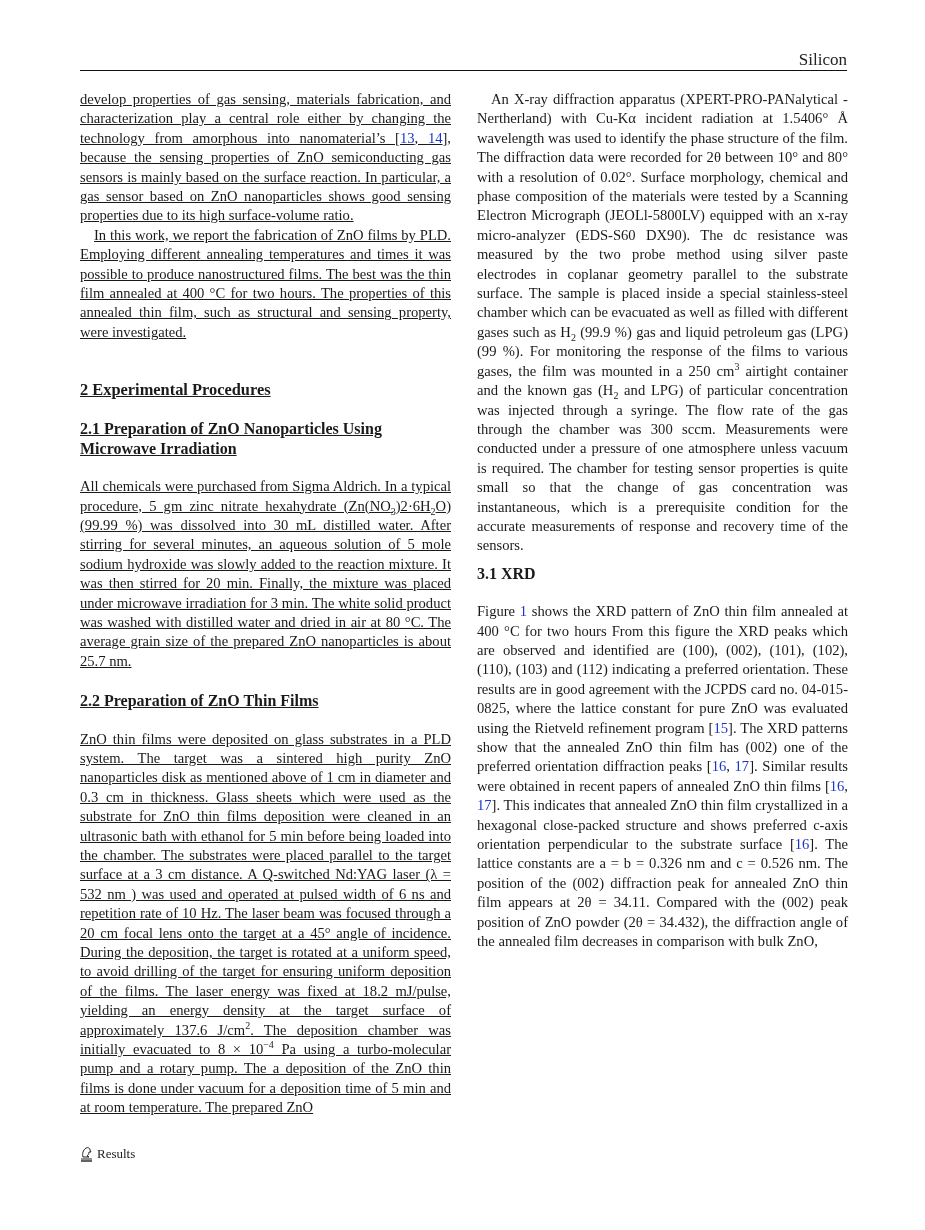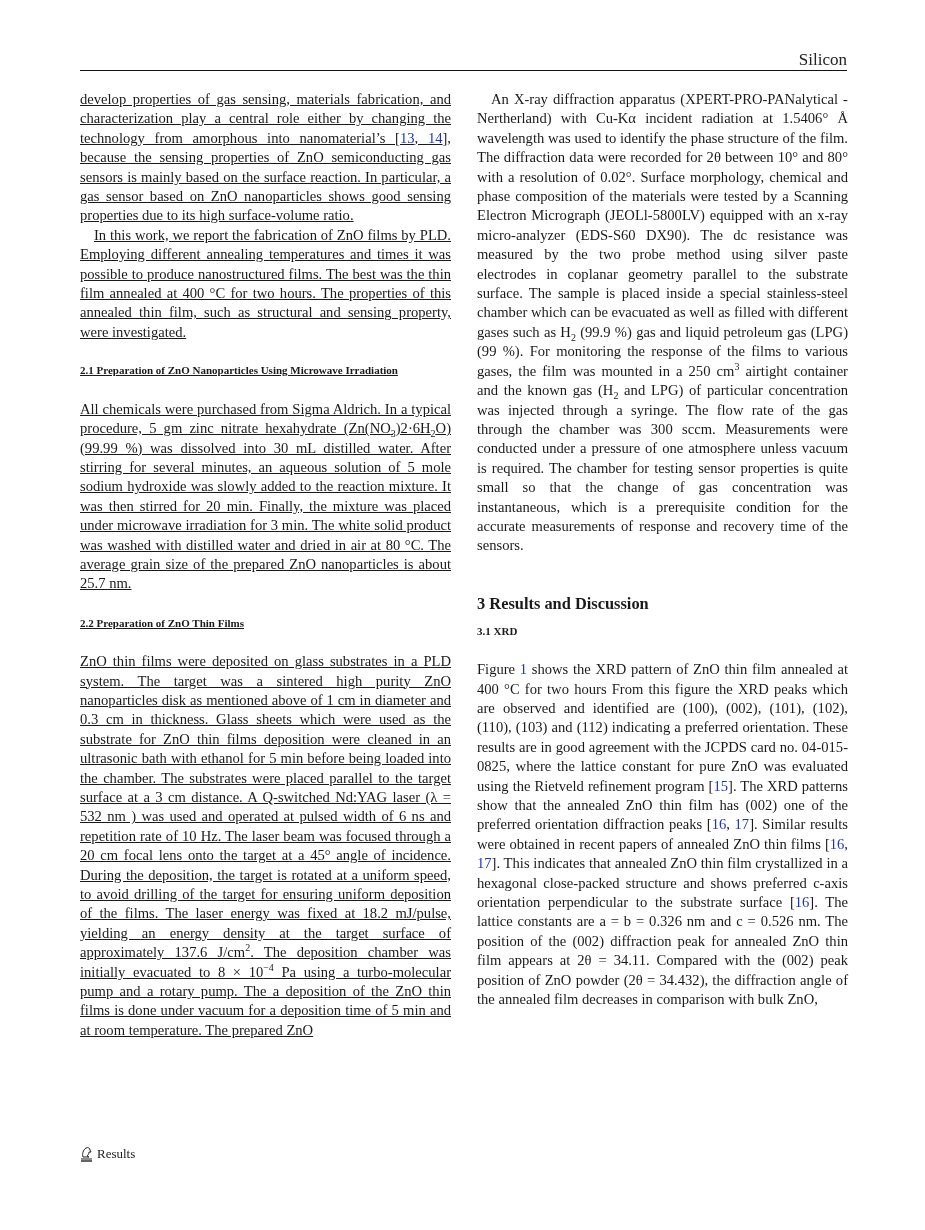--- a/index.html
+++ b/index.html
@@ -8,47 +8,47 @@
     .running-head { position: absolute; left: 80px; top: 50px; width: 767px; text-align: right;
                     font-size: 17px; color: #222; }
     .head-rule { position: absolute; left: 80px; top: 70px; width: 767px; height: 0;
                  border-top: 1.6px solid #111; }
     .col { position: absolute; top: 90px; width: 371px; font-size: 14.6px; line-height: 19.4px; }
     .col.left { left: 80px; text-decoration: underline; }
     .col.right { left: 477px; }
     p { margin: 0; text-align: justify; hyphens: none; }
     p.indent { text-indent: 14px; }
     h2 { font-size: 16.4px; font-weight: bold; margin: 0; line-height: 20px; }
-    h3 { font-size: 11px; font-weight: bold; margin: 0; line-height: 19.4px; }
+    h3 { font-size: 16px; font-weight: bold; margin: 0; line-height: 19.4px; }
     .cite { color: #1a33cc; }
     sub, sup { font-size: 10px; line-height: 0; }
     .footer { position: absolute; left: 80px; top: 1146px; font-size: 13px; display: flex; align-items: center; gap: 4px; color: #222; }
     .springer-icon { width: 13px; height: 16px; display: inline-block; }
   </style>
 </head>
 <body>
 
 <div class="running-head">Silicon</div>
 <div class="head-rule"></div>
 
 <div class="col left">
   <p><span>develop properties of gas sensing, materials fabrication, and characterization play a central role either by changing the technology from amorphous into nanomaterial’s [</span><span class="cite">13</span><span>, </span><span class="cite">14</span><span>], because the sensing properties of ZnO semiconducting gas sensors is mainly based on the surface reaction. In particular, a gas sensor based on ZnO nanoparticles shows good sensing properties due to its high surface-volume ratio.</span></p>
   <p class="indent">In this work, we report the fabrication of ZnO films by PLD. Employing different annealing temperatures and times it was possible to produce nanostructured films. The best was the thin film annealed at 400 °C for two hours. The properties of this annealed thin film, such as structural and sensing property, were investigated.</p>
 
+  <h2 style="margin-top:38px;">2 Experimental Procedures</h2>
   <h3 style="margin-top:19px;">2.1 Preparation of ZnO Nanoparticles Using Microwave Irradiation</h3>
   <p style="margin-top:19px;"><span>All chemicals were purchased from Sigma Aldrich. In a typical procedure, 5 gm zinc nitrate hexahydrate (Zn(NO</span><sub>3</sub><span>)2·6H</span><sub>2</sub><span>O) (99.99 %) was dissolved into 30 mL distilled water. After stirring for several minutes, an aqueous solution of 5 mole sodium hydroxide was slowly added to the reaction mixture. It was then stirred for 20 min. Finally, the mixture was placed under microwave irradiation for 3 min. The white solid product was washed with distilled water and dried in air at 80 °C. The average grain size of the prepared ZnO nanoparticles is about 25.7 nm.</span></p>
 
   <h3 style="margin-top:20px;">2.2 Preparation of ZnO Thin Films</h3>
   <p style="margin-top:19px;"><span>ZnO thin films were deposited on glass substrates in a PLD system. The target was a sintered high purity ZnO nanoparticles disk as mentioned above of 1 cm in diameter and 0.3 cm in thickness. Glass sheets which were used as the substrate for ZnO thin films deposition were cleaned in an ultrasonic bath with ethanol for 5 min before being loaded into the chamber. The substrates were placed parallel to the target surface at a 3 cm distance. A Q-switched Nd:YAG laser (λ = 532 nm ) was used and operated at pulsed width of 6 ns and repetition rate of 10 Hz. The laser beam was focused through a 20 cm focal lens onto the target at a 45° angle of incidence. During the deposition, the target is rotated at a uniform speed, to avoid drilling of the target for ensuring uniform deposition of the films. The laser energy was fixed at 18.2 mJ/pulse, yielding an energy density at the target surface of approximately 137.6 J/cm</span><sup>2</sup><span>. The deposition chamber was initially evacuated to 8 × 10</span><sup>−4</sup><span> Pa using a turbo-molecular pump and a rotary pump. The a deposition of the ZnO thin films is done under vacuum for a deposition time of 5 min and at room temperature. The prepared ZnO</span></p>
 </div>
 
 <div class="col right">
   <p class="indent"><span>An X-ray diffraction apparatus (XPERT-PRO-PANalytical -Nertherland) with Cu-Kα incident radiation at 1.5406° Å wavelength was used to identify the phase structure of the film. The diffraction data were recorded for 2θ between 10° and 80° with a resolution of 0.02°. Surface morphology, chemical and phase composition of the materials were tested by a Scanning Electron Micrograph (JEOLl-5800LV) equipped with an x-ray micro-analyzer (EDS-S60 DX90). The dc resistance was measured by the two probe method using silver paste electrodes in coplanar geometry parallel to the substrate surface. The sample is placed inside a special stainless-steel chamber which can be evacuated as well as filled with different gases such as H</span><sub>2</sub><span> (99.9 %) gas and liquid petroleum gas (LPG) (99 %). For monitoring the response of the films to various gases, the film was mounted in a 250 cm</span><sup>3</sup><span> airtight container and the known gas (H</span><sub>2</sub><span> and LPG) of particular concentration was injected through a syringe. The flow rate of the gas through the chamber was 300 sccm. Measurements were conducted under a pressure of one atmosphere unless vacuum is required. The chamber for testing sensor properties is quite small so that the change of gas concentration was instantaneous, which is a prerequisite condition for the accurate measurements of response and recovery time of the sensors.</span></p>
 
-  <h2 style="margin-top:38px;">3 Results and Discussion</h2>
   <h3 style="margin-top:8px;">3.1 XRD</h3>
   <p style="margin-top:19px;"><span>Figure </span><span class="cite">1</span><span> shows the XRD pattern of ZnO thin film annealed at 400 °C for two hours From this figure the XRD peaks which are observed and identified are (100), (002), (101), (102), (110), (103) and (112) indicating a preferred orientation. These results are in good agreement with the JCPDS card no. 04-015-0825, where the lattice constant for pure ZnO was evaluated using the Rietveld refinement program [</span><span class="cite">15</span><span>]. The XRD patterns show that the annealed ZnO thin film has (002) one of the preferred orientation diffraction peaks [</span><span class="cite">16</span><span>, </span><span class="cite">17</span><span>]. Similar results were obtained in recent papers of annealed ZnO thin films [</span><span class="cite">16</span><span>, </span><span class="cite">17</span><span>]. This indicates that annealed ZnO thin film crystallized in a hexagonal close-packed structure and shows preferred c-axis orientation perpendicular to the substrate surface [</span><span class="cite">16</span><span>]. The lattice constants are a = b = 0.326 nm and c = 0.526 nm. The position of the (002) diffraction peak for annealed ZnO thin film appears at 2θ = 34.11. Compared with the (002) peak position of ZnO powder (2θ = 34.432), the diffraction angle of the annealed film decreases in comparison with bulk ZnO,</span></p>
 </div>
 
 <div class="footer">
   <span class="springer-icon">
     <svg width="13" height="16" viewBox="0 0 13 16">
       <path d="M3 11 C2 8, 3 4, 6 2 C8 1, 10 2, 10 4 L11 6 L9 6 C9 8, 8 9, 7 10 L9 11 Z" fill="none" stroke="#222" stroke-width="1"></path>
       <line x1="1" y1="13" x2="12" y2="13" stroke="#222" stroke-width="1"></line>
       <line x1="1" y1="15" x2="12" y2="15" stroke="#222" stroke-width="1.4"></line>

